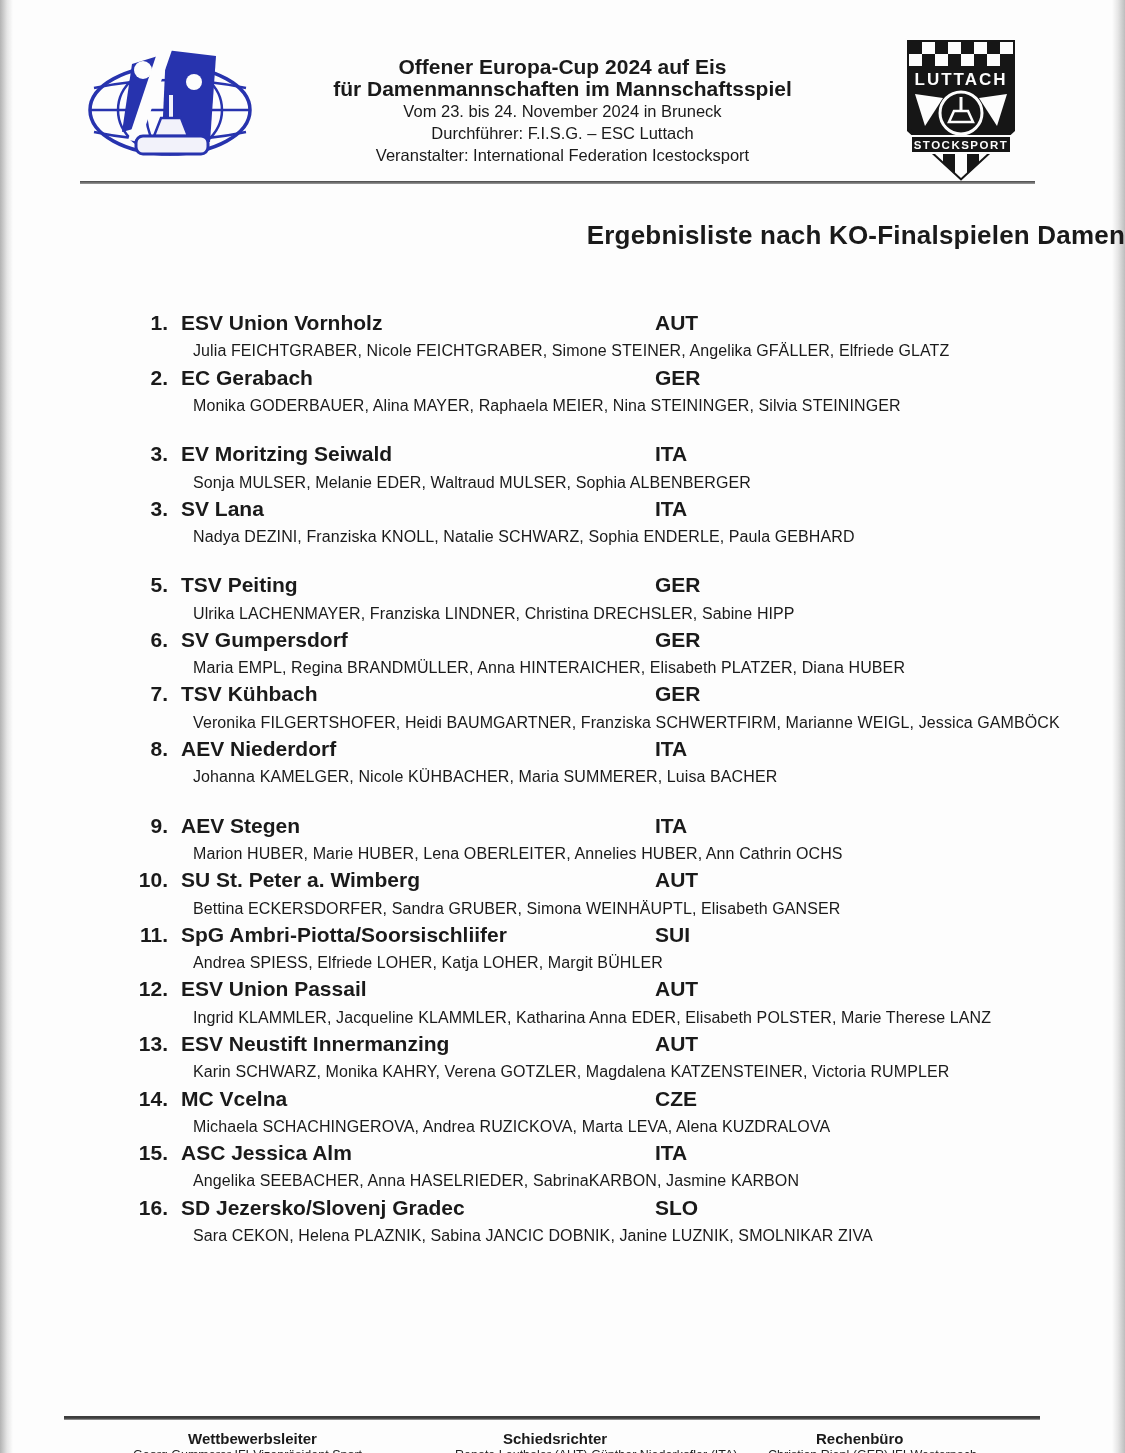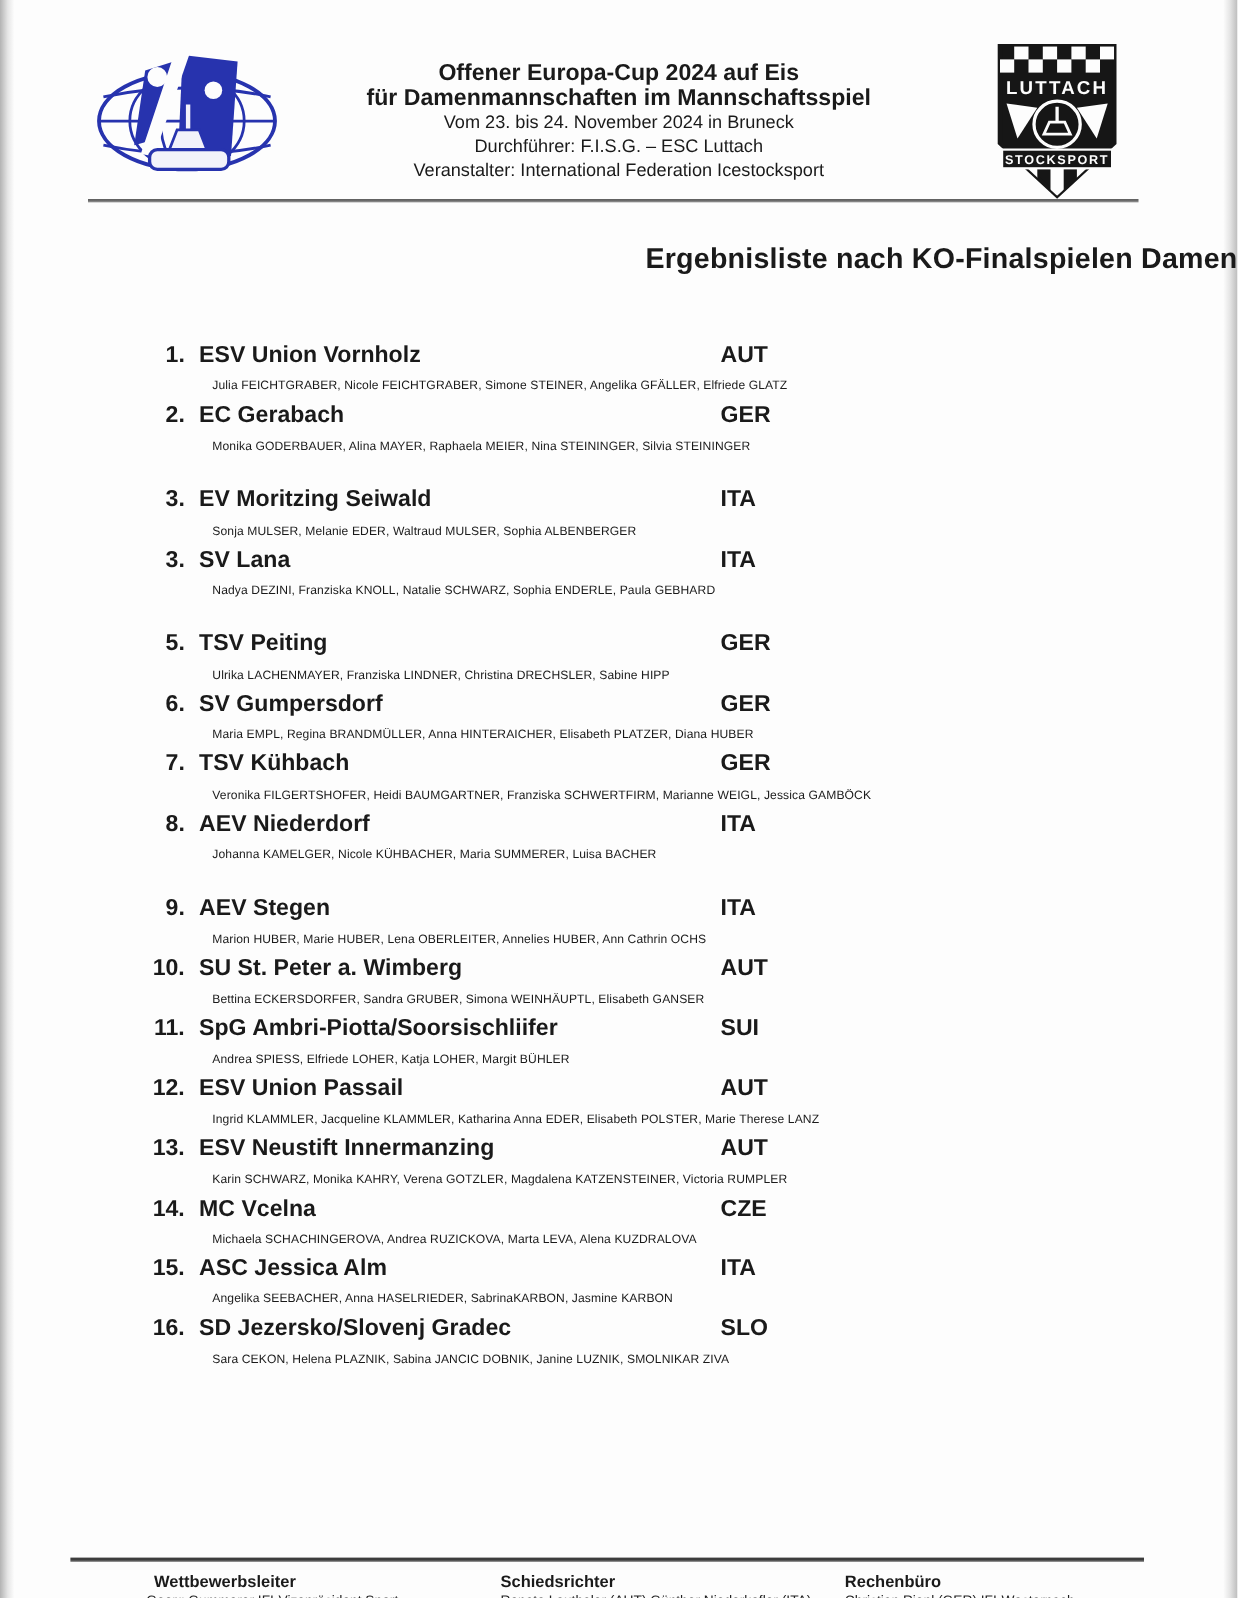--- a/index.html
+++ b/index.html
@@ -25,27 +25,27 @@
                font-size:26px; font-weight:700; letter-spacing:0.2px; }
 
   
   .results { position:absolute; top:311px; left:127px; width:940px; }
   .entry.gap { margin-top:22px; }
   .team-row { display:flex; align-items:baseline; height:27.4px;
               font-weight:700; font-size:21px; white-space:nowrap; }
   .rank { width:41px; text-align:right; }
   .team { margin-left:13px; width:474px; }
   .country { flex:0 0 auto; }
-  .players { margin-left:66px; height:27.2px; font-size:11px; line-height:26px;
+  .players { margin-left:66px; height:27.2px; font-size:16px; line-height:26px;
              white-space:nowrap; letter-spacing:0.1px; }
 
   
   .footer-rule { position:absolute; top:1416px; left:64px; width:976px; height:4px;
                  background:linear-gradient(#3d3d3d 55%,#a6a6a6); }
-  .footer-col { position:absolute; top:1430px; font-weight:700; font-size:15px; white-space:nowrap; }
+  .footer-col { position:absolute; top:1430px; font-weight:700; font-size:15px; white-space:nowrap;margin-left:48px; }
   .fc1 { left:140px; } .fc2 { left:455px; } .fc3 { left:768px; }
   .footer-detail { position:absolute; top:1448px; font-size:12.5px; white-space:nowrap; color:#222; }
   .fd1 { left:133px; } .fd2 { left:455px; } .fd3 { left:768px; }
 </style>
 </head>
 <body>
 
 <div class="edge left"></div>
 <div class="edge right"></div>
 

